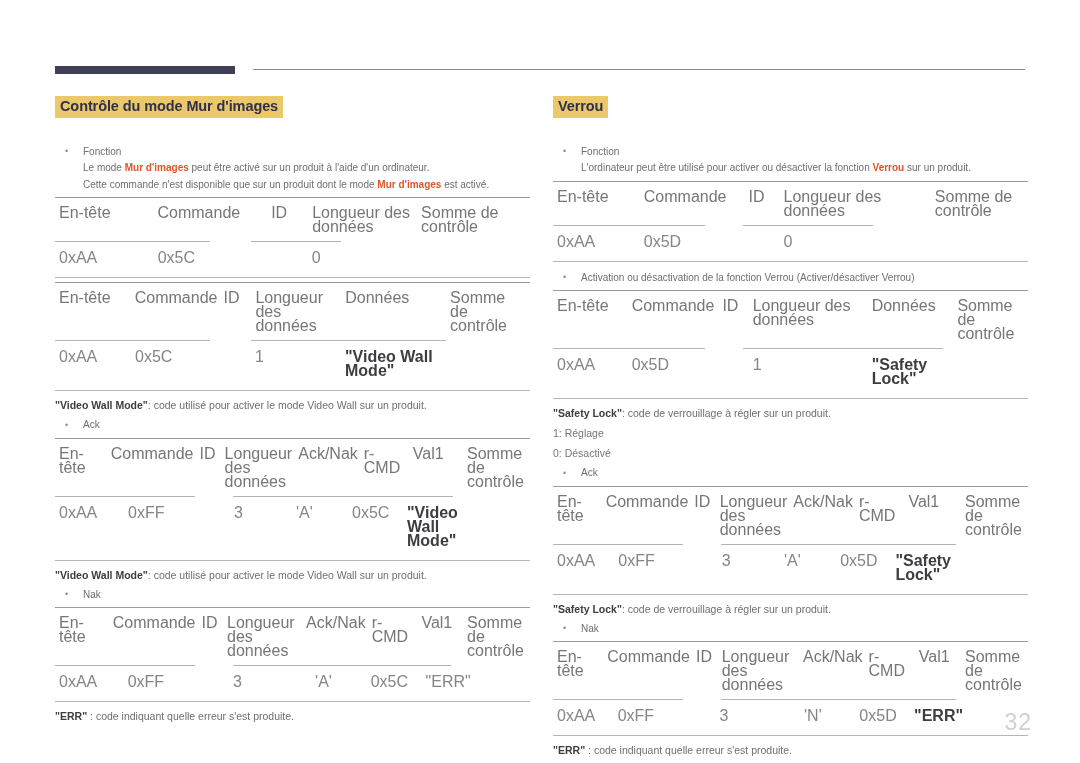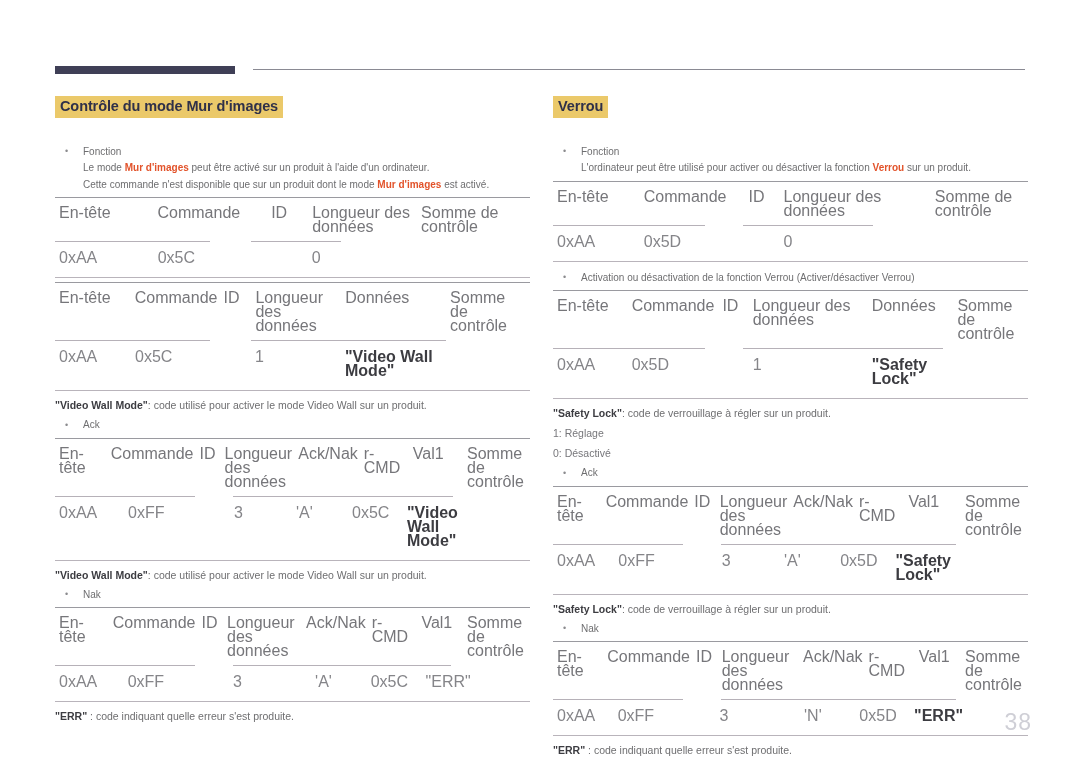--- a/index.html
+++ b/index.html
@@ -648,14 +648,14 @@
           <td></td>
         </tr>
       </tbody>
         </table>
       <div class="rule-bot"></div>
     </div>
 
     <div class="note"><b class="dk">"ERR"</b><span> : code indiquant quelle erreur s'est produite.</span></div>
   </div>
 
-  <div class="page-num">38</div>
+  <div class="page-num">32</div>
 </div>
 
 </body></html>

